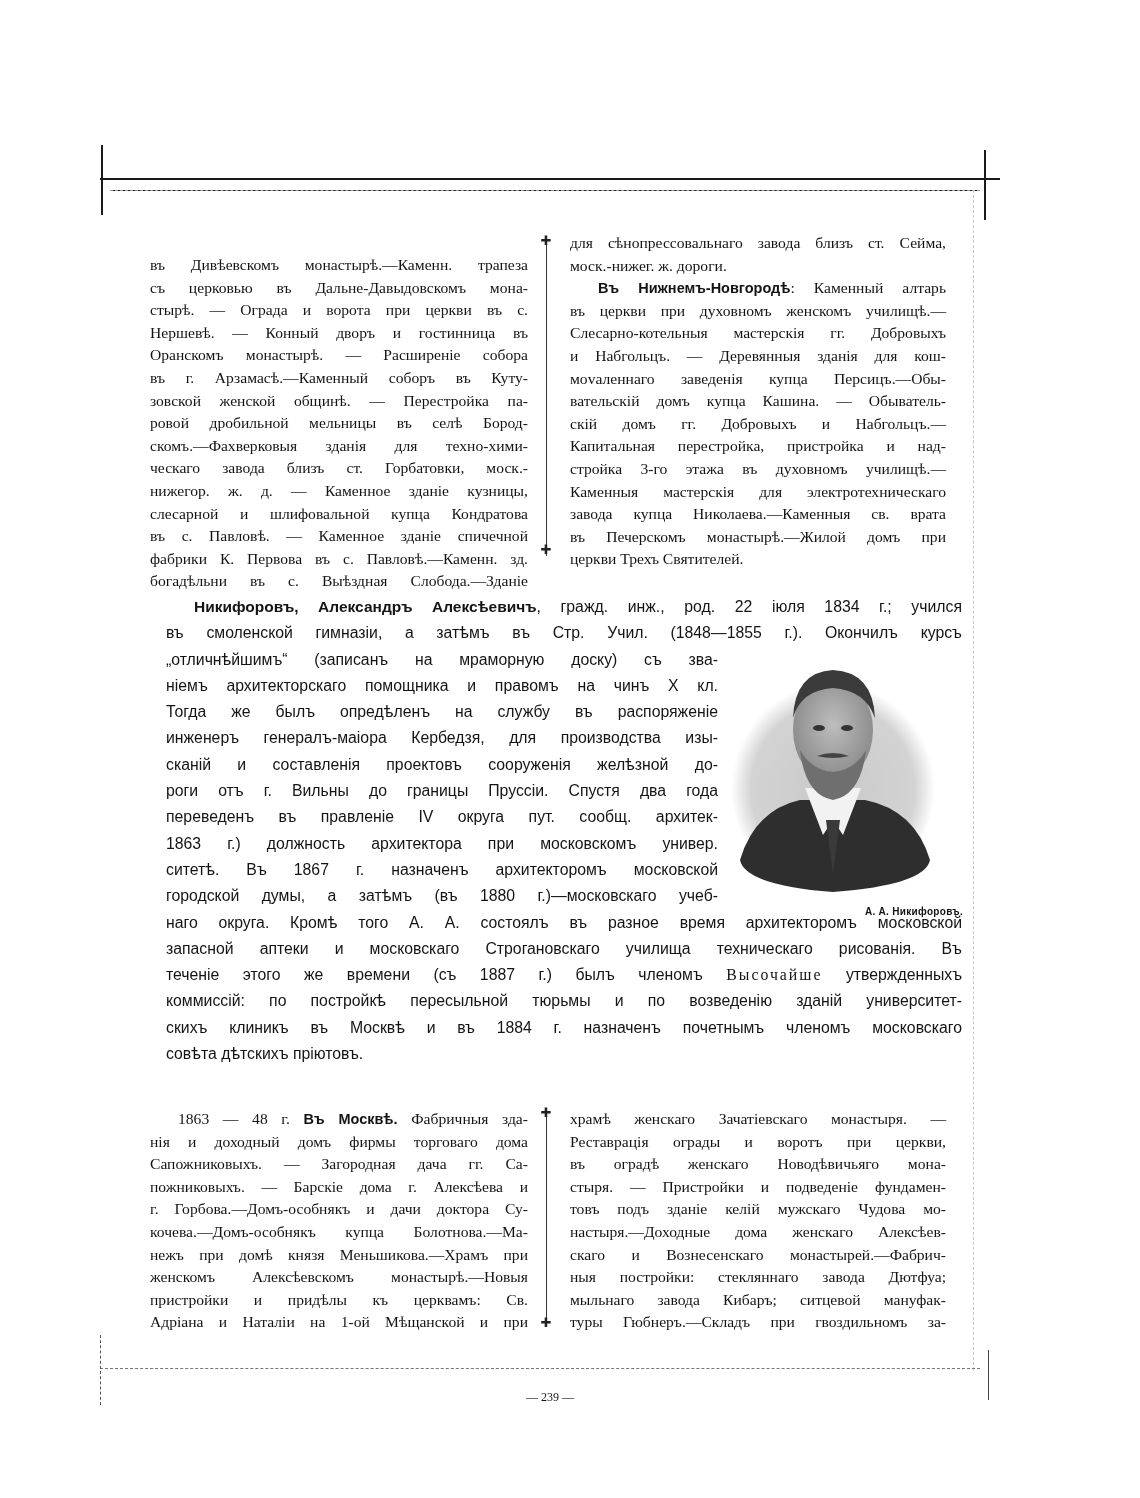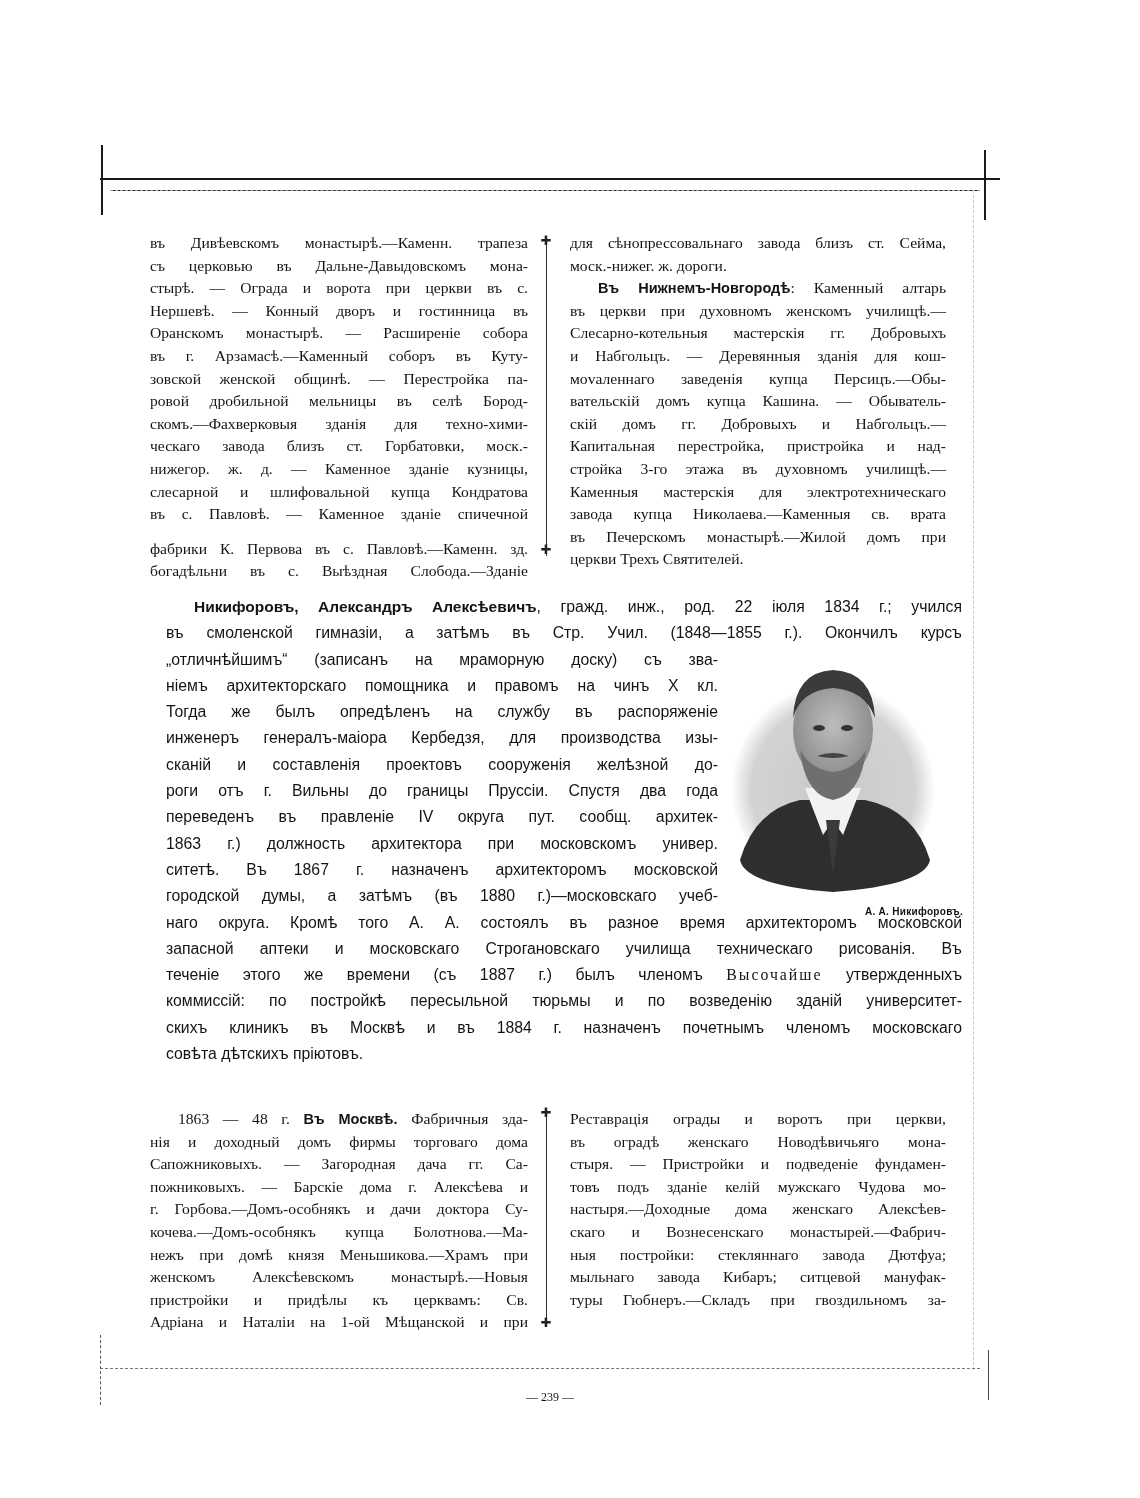--- a/index.html
+++ b/index.html
@@ -57,34 +57,34 @@
 <div class="rule rule-top"></div>
 <div class="rule rule-top-dash"></div>
 <div class="rule rule-left"></div>
 <div class="rule rule-right"></div>
 <div class="rule rule-right-dash"></div>
 <div class="rule rule-bottom"></div>
 <div class="rule rule-bl-v"></div>
 <div class="rule rule-br-v"></div>
 
 <div class="col col-tl" id="tl">
-    <span class="line" style="width: 378px;">въ Дивѣевскомъ монастырѣ.—Каменн. трапеза</span>
+    <span class="line" style="width: 378px; margin-top: 22px;">въ Дивѣевскомъ монастырѣ.—Каменн. трапеза</span>
     <span class="line" style="width: 378px;">съ церковью въ Дальне-Давыдовскомъ мона-</span>
     <span class="line" style="width: 378px;">стырѣ. — Ограда и ворота при церкви въ с.</span>
     <span class="line" style="width: 378px;">Нершевѣ. — Конный дворъ и гостинница въ</span>
     <span class="line" style="width: 378px;">Оранскомъ монастырѣ. — Расширеніе собора</span>
     <span class="line" style="width: 378px;">въ г. Арзамасѣ.—Каменный соборъ въ Куту-</span>
     <span class="line" style="width: 378px;">зовской женской общинѣ. — Перестройка па-</span>
     <span class="line" style="width: 378px;">ровой дробильной мельницы въ селѣ Бород-</span>
     <span class="line" style="width: 378px;">скомъ.—Фахверковыя зданія для техно-хими-</span>
     <span class="line" style="width: 378px;">ческаго завода близъ ст. Горбатовки, моск.-</span>
     <span class="line" style="width: 378px;">нижегор. ж. д. — Каменное зданіе кузницы,</span>
     <span class="line" style="width: 378px;">слесарной и шлифовальной купца Кондратова</span>
     <span class="line" style="width: 378px;">въ с. Павловѣ. — Каменное зданіе спичечной</span>
-    <span class="line" style="width: 378px; margin-top: 12px;">фабрики К. Первова въ с. Павловѣ.—Каменн. зд.</span>
+    <span class="line" style="width: 378px;">фабрики К. Первова въ с. Павловѣ.—Каменн. зд.</span>
     <span class="line" style="width: 378px;">богадѣльни въ с. Выѣздная Слобода.—Зданіе</span>
   </div>
 
 <div class="divider divider-top"></div>
 <span class="cross" style="left:540px;top:234px">✚</span>
 <span class="cross" style="left:540px;top:543px">✚</span>
 
 <div class="col col-tr">
   <div id="tr-before">
       <span class="line" style="width: 376px;">для сѣнопрессовальнаго завода близъ ст. Сейма,</span>
@@ -176,20 +176,21 @@
       <span class="line" style="width: 378px;">пристройки и придѣлы къ церквамъ: Св.</span>
       <span class="line" style="width: 378px;">Адріана и Наталіи на 1-ой Мѣщанской и при</span>
     </div>
 </div>
 
 <div class="divider divider-bottom"></div>
 <span class="cross" style="left:540px;top:1106px">✚</span>
 <span class="cross" style="left:540px;top:1316px">✚</span>
 
 <div class="col col-br" id="br">
+    <span class="line" style="width: 376px;">храмѣ женскаго Зачатіевскаго монастыря. —</span>
     <span class="line" style="width: 376px;">Реставрація ограды и воротъ при церкви,</span>
     <span class="line" style="width: 376px;">въ оградѣ женскаго Новодѣвичьяго мона-</span>
     <span class="line" style="width: 376px;">стыря. — Пристройки и подведеніе фундамен-</span>
     <span class="line" style="width: 376px;">товъ подъ зданіе келій мужскаго Чудова мо-</span>
     <span class="line" style="width: 376px;">настыря.—Доходные дома женскаго Алексѣев-</span>
     <span class="line" style="width: 376px;">скаго и Вознесенскаго монастырей.—Фабрич-</span>
     <span class="line" style="width: 376px;">ныя постройки: стекляннаго завода Дютфуа;</span>
     <span class="line" style="width: 376px;">мыльнаго завода Кибаръ; ситцевой мануфак-</span>
     <span class="line" style="width: 376px;">туры Гюбнеръ.—Складъ при гвоздильномъ за-</span>
   </div>

